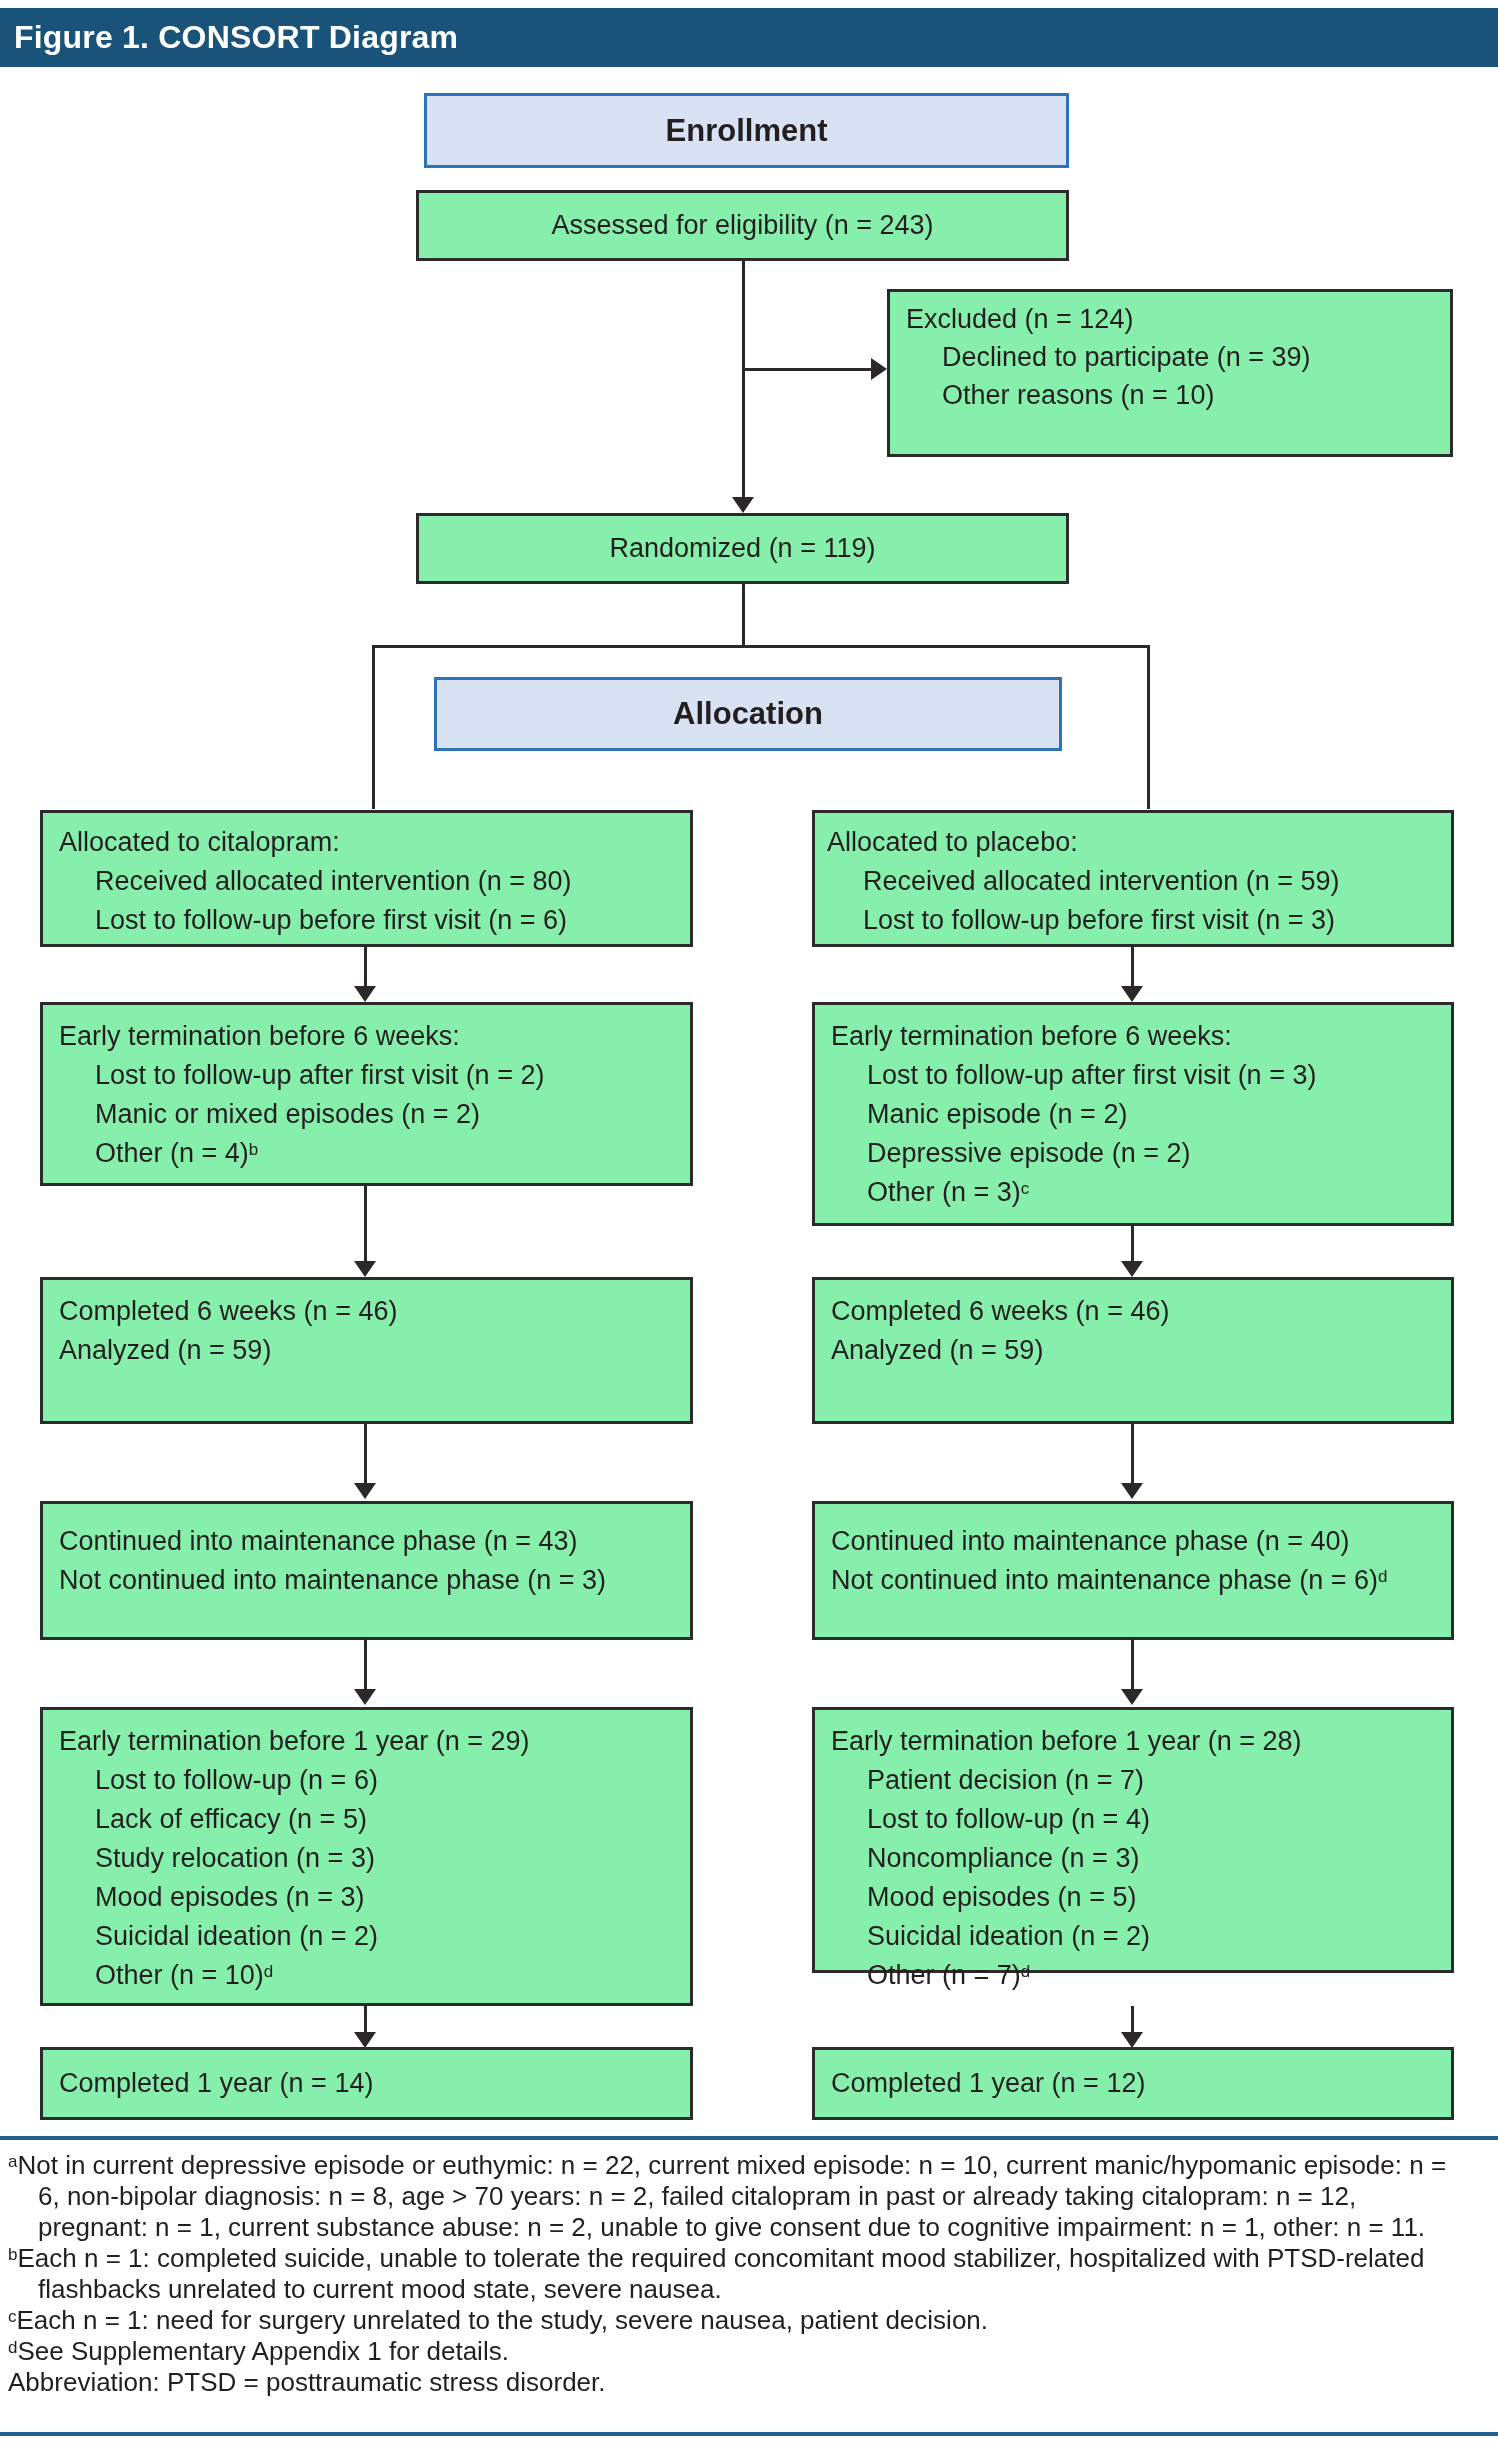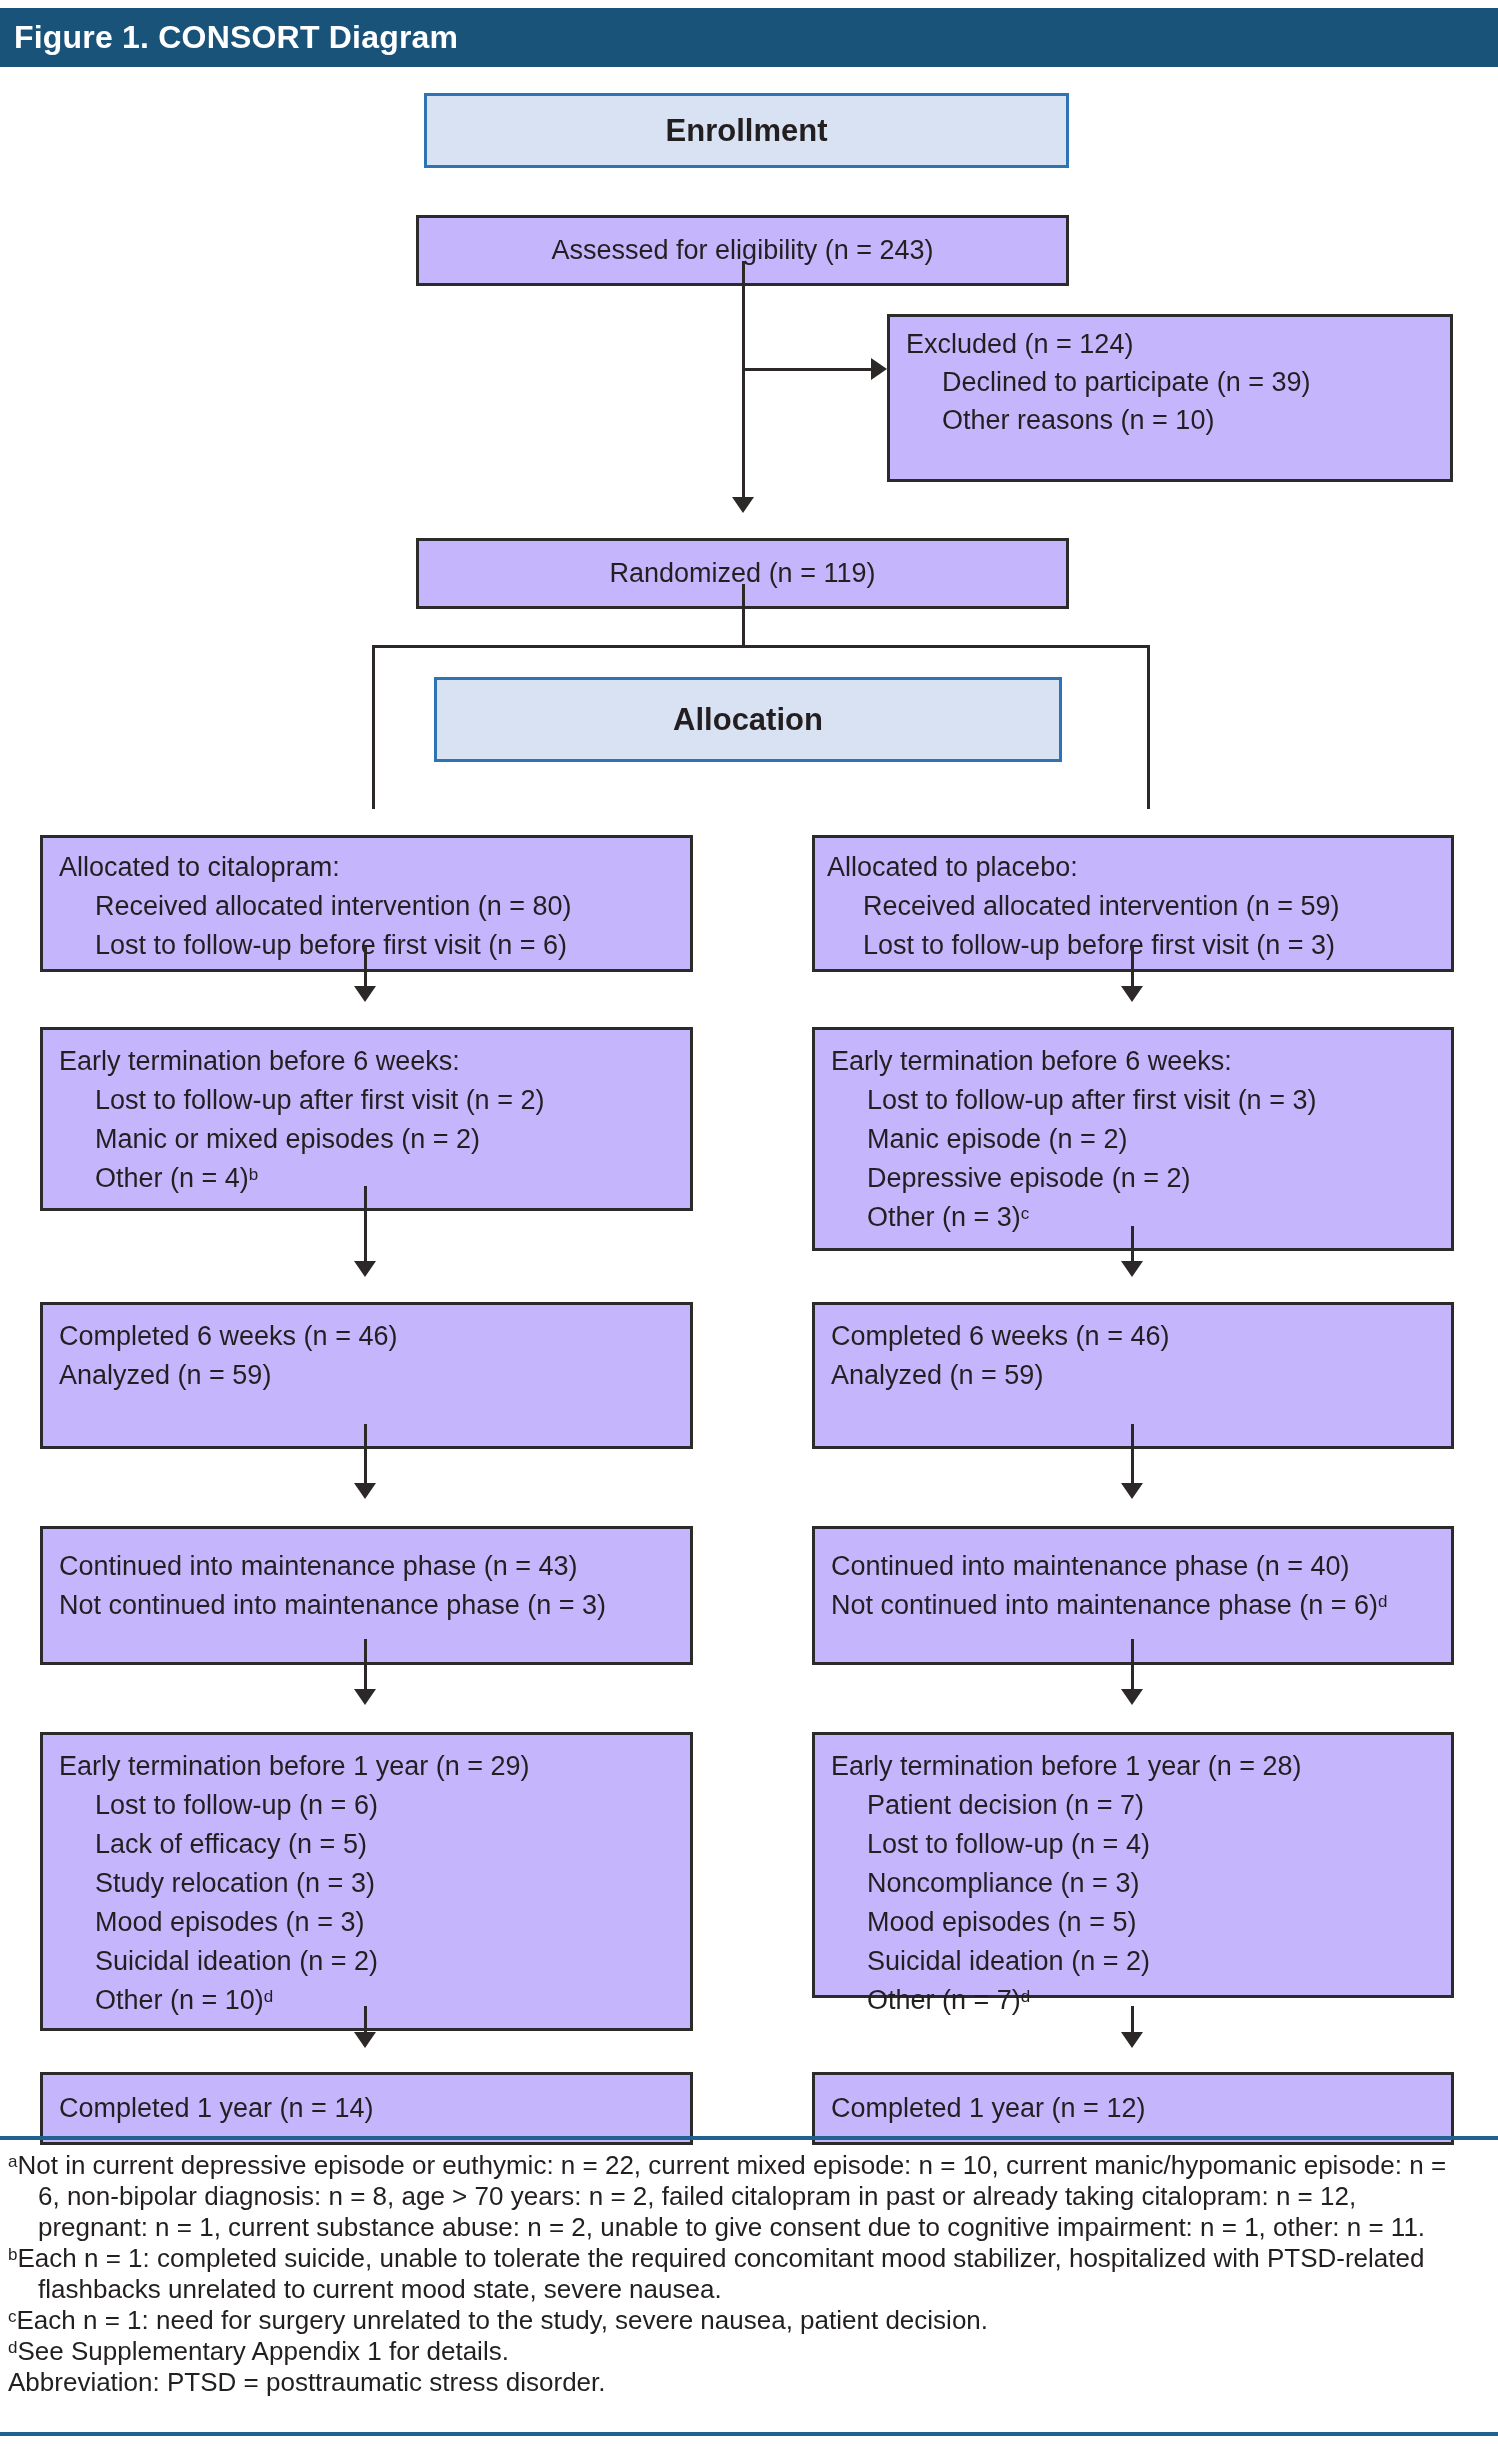--- a/index.html
+++ b/index.html
@@ -5,22 +5,22 @@
   :root{
     --title-bar-bg:#1A537A; --phase-fill:#D9E2F3; --phase-border:#2E74B5;
     --box-border:#2B2B2B; --line:#2B2827; --rule:#20618F; --text:#231F20;
   }
   body{margin:0;background:#fff;}
   .page{position:relative;width:1499px;height:2456px;background:#fff;
         font-family:"Liberation Sans",sans-serif;color:var(--text);}
   .title-bar{position:absolute;left:0;top:8px;width:1499px;height:59px;
         background:var(--title-bar-bg);display:flex;align-items:center;}
   .title-bar span{color:#fff;font-size:32px;font-weight:bold;padding-left:14px;letter-spacing:0.2px;}
-  .box{position:absolute;background:#c4b5fd;border:3px solid var(--box-border);
-        font-size:27px;line-height:39px;padding:10px 16px;box-sizing:border-box;margin-top:25px;}
+  .box{position:absolute;background:#86efac;border:3px solid var(--box-border);
+        font-size:27px;line-height:39px;padding:10px 16px;box-sizing:border-box;}
   .box .line{white-space:nowrap;}
   .box .line.indent{padding-left:36px;}
   .center{display:flex;align-items:center;justify-content:center;text-align:center;padding:0;}
   .vcenter{display:flex;align-items:center;padding:0 0 0 16px;}
   .phase{position:absolute;background:var(--phase-fill);border:3px solid var(--phase-border);
         display:flex;align-items:center;justify-content:center;
         font-size:31px;font-weight:bold;box-sizing:border-box;}
   .vline{position:absolute;width:3px;background:var(--line);}
   .hline{position:absolute;height:3px;background:var(--line);}
   .arr-d{position:absolute;width:0;height:0;border-left:11px solid transparent;
@@ -64,21 +64,21 @@
 
   <div class="box center" style="left:416px;top:513px;width:653px;height:71px;">
       <div class="line"><span>Randomized (n = 119)</span></div>
     </div>
 
   <div class="vline" style="left:742px;top:584px;height:61px;"></div>
   <div class="hline" style="left:372px;top:645px;width:778px;"></div>
   <div class="vline" style="left:372px;top:645px;height:164px;"></div>
   <div class="vline" style="left:1147px;top:645px;height:164px;"></div>
 
-  <div class="phase" style="left:434px;top:677px;width:628px;height:85px;">Allocation</div>
+  <div class="phase" style="left:434px;top:677px;width:628px;height:74px;">Allocation</div>
 
   <div class="box" style="left:40px;top:810px;width:653px;height:137px;">
       <div class="line"><span>Allocated to citalopram:</span></div>
       <div class="line indent"><span>Received allocated intervention (n = 80)</span></div>
       <div class="line indent"><span>Lost to follow-up before first visit (n = 6)</span></div>
     </div>
   <div class="box" style="left:812px;top:810px;width:642px;height:137px;padding-left:12px;">
       <div class="line"><span>Allocated to placebo:</span></div>
       <div class="line indent"><span>Received allocated intervention (n = 59)</span></div>
       <div class="line indent"><span>Lost to follow-up before first visit (n = 3)</span></div>

